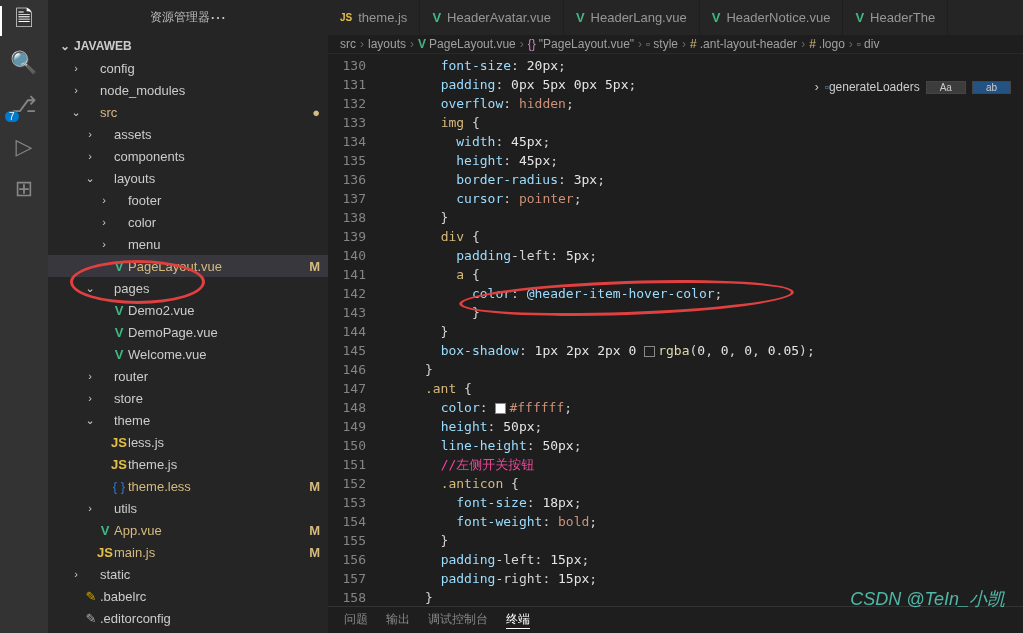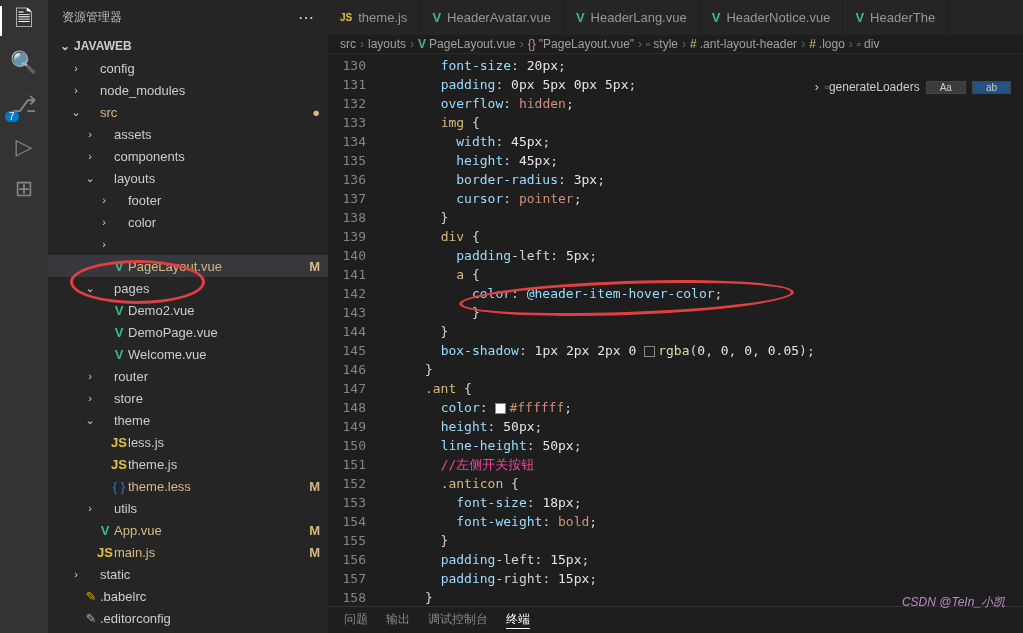--- a/index.html
+++ b/index.html
@@ -26,21 +26,21 @@
   content: ""; position: absolute; left: -11px; top: -2px; width: 2px; height: 30px; background: #fff;
 }
 .badge { position: absolute; bottom: -4px; left: -6px; background: #007acc; color: #fff;
   border-radius: 8px; font-size: 10px; padding: 0 4px; }
 
 
 .sidebar {
   width: 280px; background: #252526; display: flex; flex-direction: column;
 }
 .sidebar-header {
-  padding: 8px 14px; display: flex; justify-content: space-between; align-items: center;
+  padding: 8px 14px; display: flex; justify-content: center; align-items: center;
   color: #bbb; font-size: 12px;
 }
 .sidebar-header .dots { font-size: 16px; color: #ccc; }
 .project-row {
   padding: 4px 12px; display: flex; align-items: center; gap: 4px;
   font-weight: bold; color: #ccc; font-size: 12px;
 }
 .tree { flex: 1; overflow: hidden; font-size: 13px; }
 .tree-row {
   display: flex; align-items: center; height: 22px; color: #ccc;
@@ -96,22 +96,22 @@
   vertical-align: middle; margin-right: 3px; }
 
 .panel-tabs { display: flex; gap: 18px; padding: 4px 16px; background: #1e1e1e;
   border-top: 1px solid #333; font-size: 12px; color: #888; }
 .panel-tabs .pt.active { color: #fff; border-bottom: 1px solid #fff; }
 
 .annot { position: absolute; border: 3px solid #e04040; border-radius: 50%; pointer-events: none; }
 .annot1 { left: 70px; top: 260px; width: 135px; height: 44px; }
 .annot2 { left: 459px; top: 281px; width: 335px; height: 34px; transform: rotate(-2deg); }
 
-.watermark { position: absolute; right: 18px; bottom: 22px; color: #f0abfc;
-  font-size: 12px; font-style: italic; opacity: .75; pointer-events: none; margin-top: 28px; }
+.watermark { position: absolute; right: 18px; bottom: 22px; color: #5eead4;
+  font-size: 18px; font-style: italic; opacity: .75; pointer-events: none; margin-top: 28px; }
 </style>
 </head>
 <body>
 
 <div class="root">
   <div class="activity-bar">
     <div class="activity-icon active">🗎</div>
     <div class="activity-icon">🔍</div>
     <div class="activity-icon">⎇<span class="badge">7</span></div>
     <div class="activity-icon">▷</div>
@@ -165,20 +165,21 @@
           <span class="label">footer</span>
         </div>
         <div class="tree-row" style="padding-left: 50px;">
           <span class="chev">›</span>
           <span class="ficon "></span>
           <span class="label">color</span>
         </div>
         <div class="tree-row" style="padding-left: 50px;">
           <span class="chev">›</span>
           <span class="ficon "></span>
+          <span class="label">menu</span>
         </div>
         <div class="tree-row selected mod-row" style="padding-left: 50px;">
           <span class="chev"></span>
           <span class="ficon f-vue">V</span>
           <span class="label">PageLayout.vue</span>
           <span class="mod">M</span>
         </div>
         <div class="tree-row" style="padding-left: 36px;">
           <span class="chev">⌄</span>
           <span class="ficon "></span>

